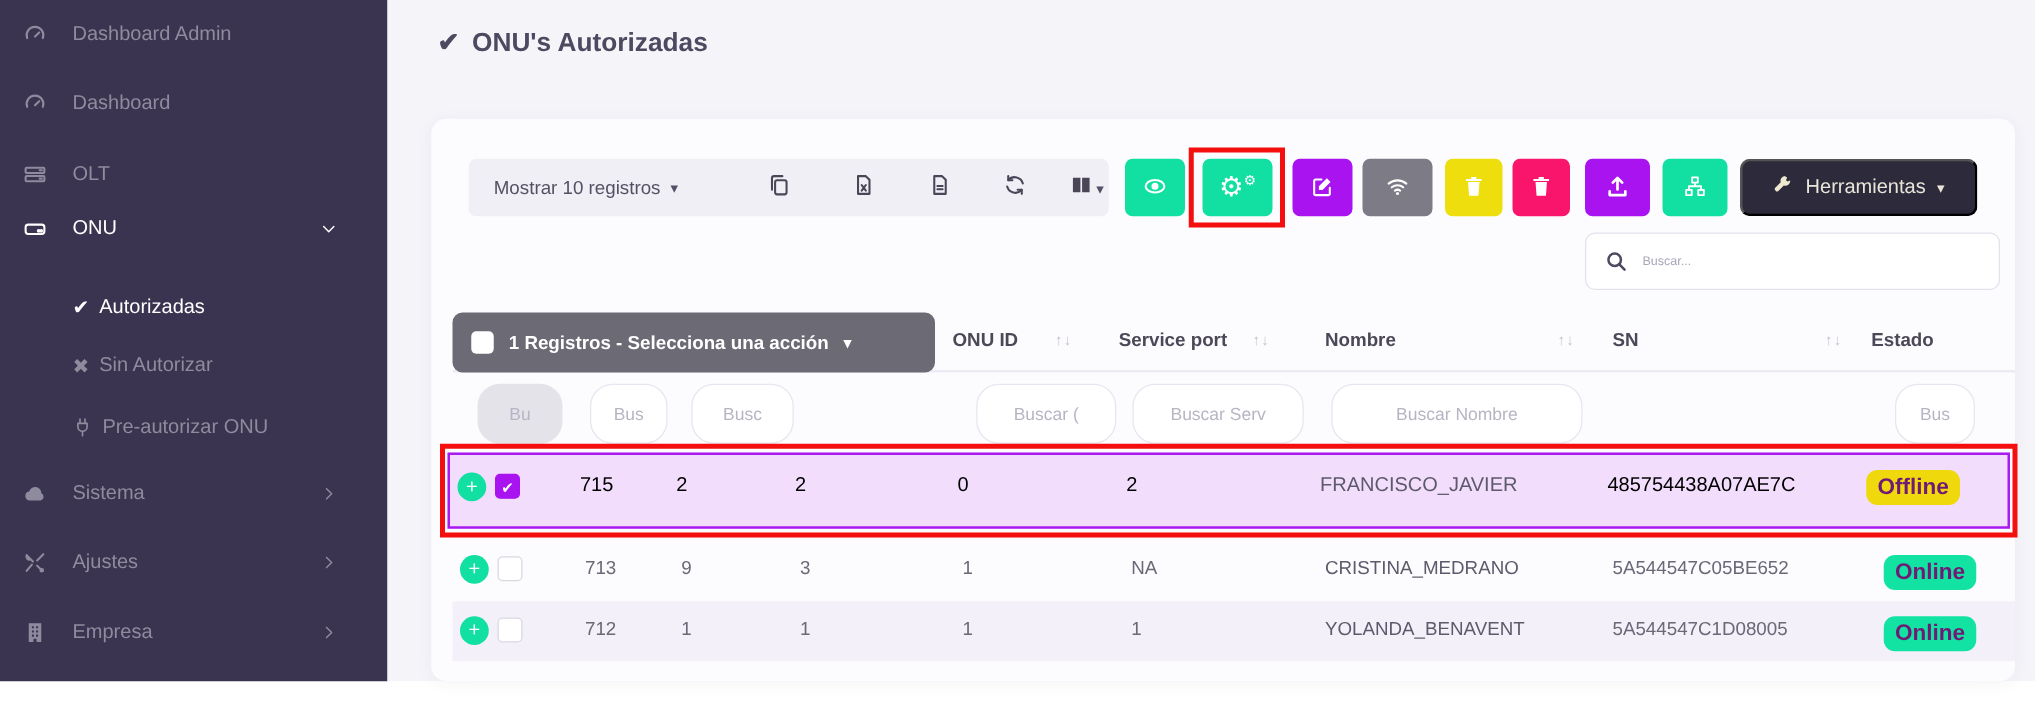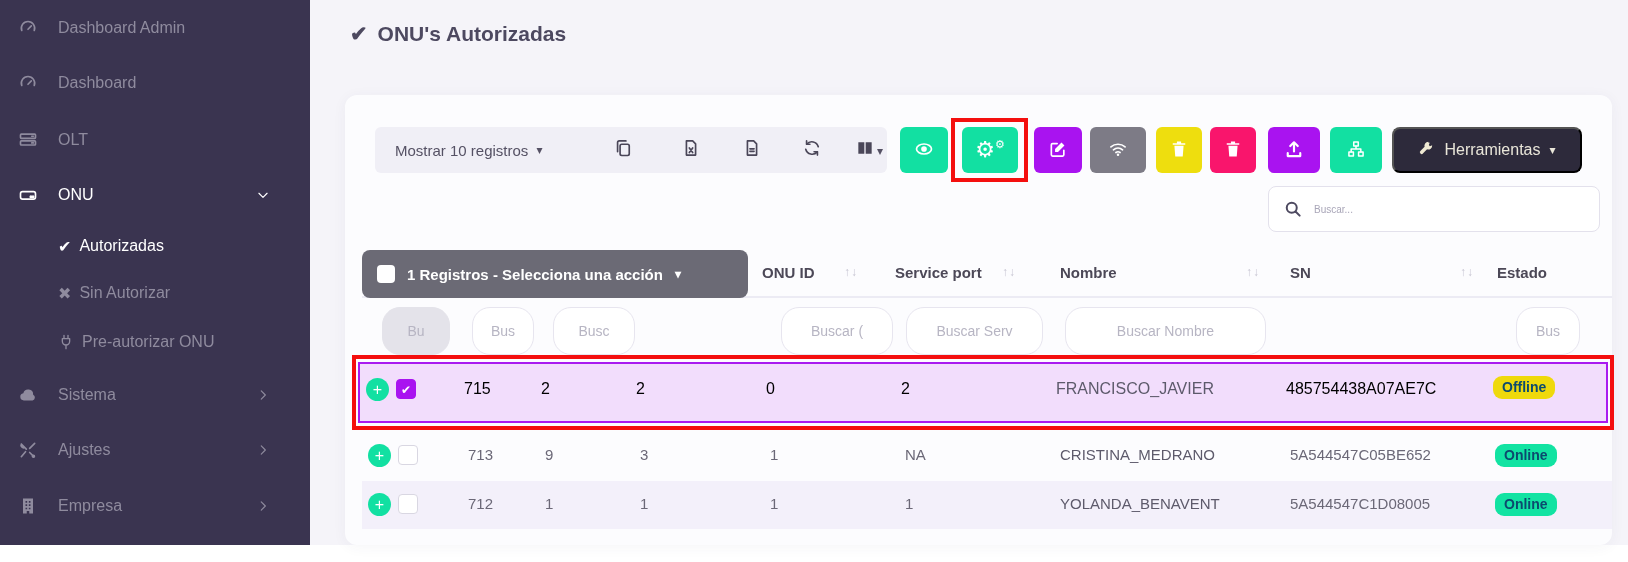--- a/index.html
+++ b/index.html
@@ -67,24 +67,24 @@
   .filter.disabled { background:#e4e3ea; border-color:#e4e3ea; }
 
   .drow { position:absolute; left:0; width:1250px; height:48px; font-size:15px; color:#6b6877; }
   .drow.striped { background:#f3f0fa; }
   .cell { position:absolute; top:14px; white-space:nowrap; }
   .plus { position:absolute; left:6px; top:12px; width:23px; height:23px; border-radius:50%; background:#12e0a2;
           color:#ffffff; font-size:16px; display:flex; align-items:center; justify-content:center; cursor:pointer; }
   .rcb { position:absolute; left:36px; top:13px; width:20px; height:20px; border-radius:4px; background:#ffffff;
          border:1px solid #d9d7e2; cursor:pointer; }
   .rcb.checked { background:#a913f0; border-color:#a913f0; color:#ffffff; font-size:12px; text-align:center; line-height:20px; }
-  .badge { position:absolute; left:1133px; top:12px; padding:3px 9px 4px; border-radius:9px; color:#0c4a6e;
-           font-size:14px; font-weight:bold; }
+  .badge { position:absolute; left:1133px; top:12px; padding:3px 9px 4px; border-radius:9px; color:#701a75;
+           font-size:18px; font-weight:bold; }
   .badge.offline { background:#efd90c; }
-  .badge.online  { background:#12e3a2; }
+  .badge.online  { background:#12e3a2;margin-left:12px; }
 
   .red-row { position:absolute; left:-10px; top:105px; width:1262px; height:75px; border:4px solid #f40f0e; z-index:4;
              padding:3px 2px; }
   .sel-row { position:relative; width:100%; height:100%; background:#f2ddfc; border:2px solid #a91af0; }
   .sel-row .cell { top:16px; } .sel-row .plus { top:14px; } .sel-row .rcb { top:15px; }
   .r2 { top:182px; } .r3 { top:231px; }
 </style>
 </head>
 <body>
 
@@ -113,21 +113,21 @@
       <span class="s-icon">
           <svg class="ic" viewBox="0 0 24 24">
             <rect x="3" y="5" width="18" height="5" rx="1"></rect>
             <rect x="3" y="13" width="18" height="5" rx="1"></rect>
             <line x1="16.5" y1="7.5" x2="18.5" y2="7.5"></line>
             <line x1="16.5" y1="15.5" x2="18.5" y2="15.5"></line>
           </svg>
         </span>
       <span class="s-label">OLT</span>
     </div>
-    <div class="side-item active" style="top:182px">
+    <div class="side-item active" style="top:170px">
       <span class="s-icon">
           <svg class="ic" viewBox="0 0 24 24">
             <rect x="3" y="8" width="18" height="9" rx="2.5"></rect>
             <circle cx="15.5" cy="14" r="0.8" fill="currentColor"></circle>
             <circle cx="18" cy="14" r="0.8" fill="currentColor"></circle>
           </svg>
         </span>
       <span class="s-label">ONU</span>
       <span class="chev">
           <svg class="ic sm" viewBox="0 0 24 24">

